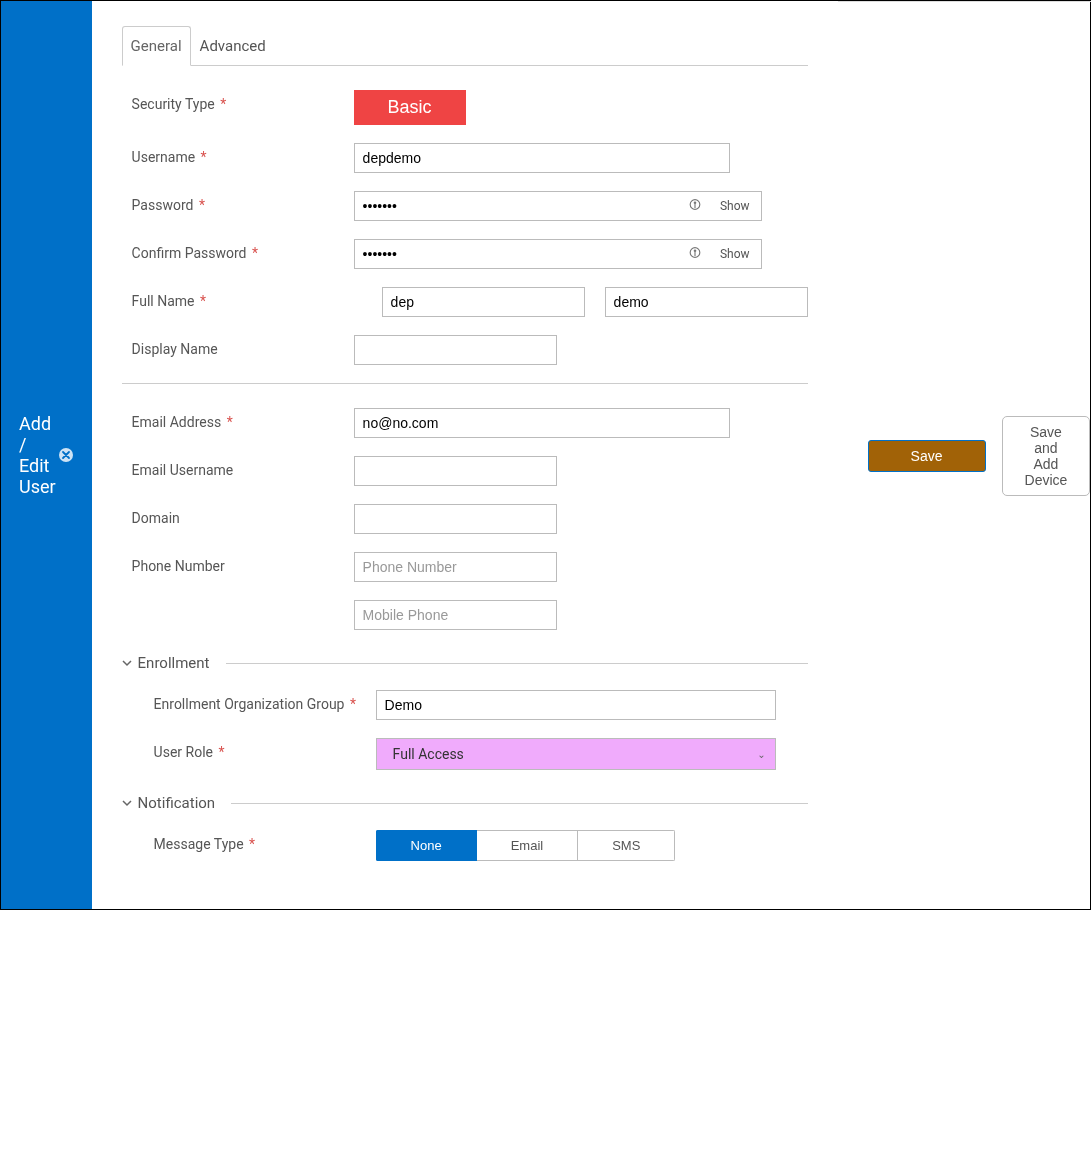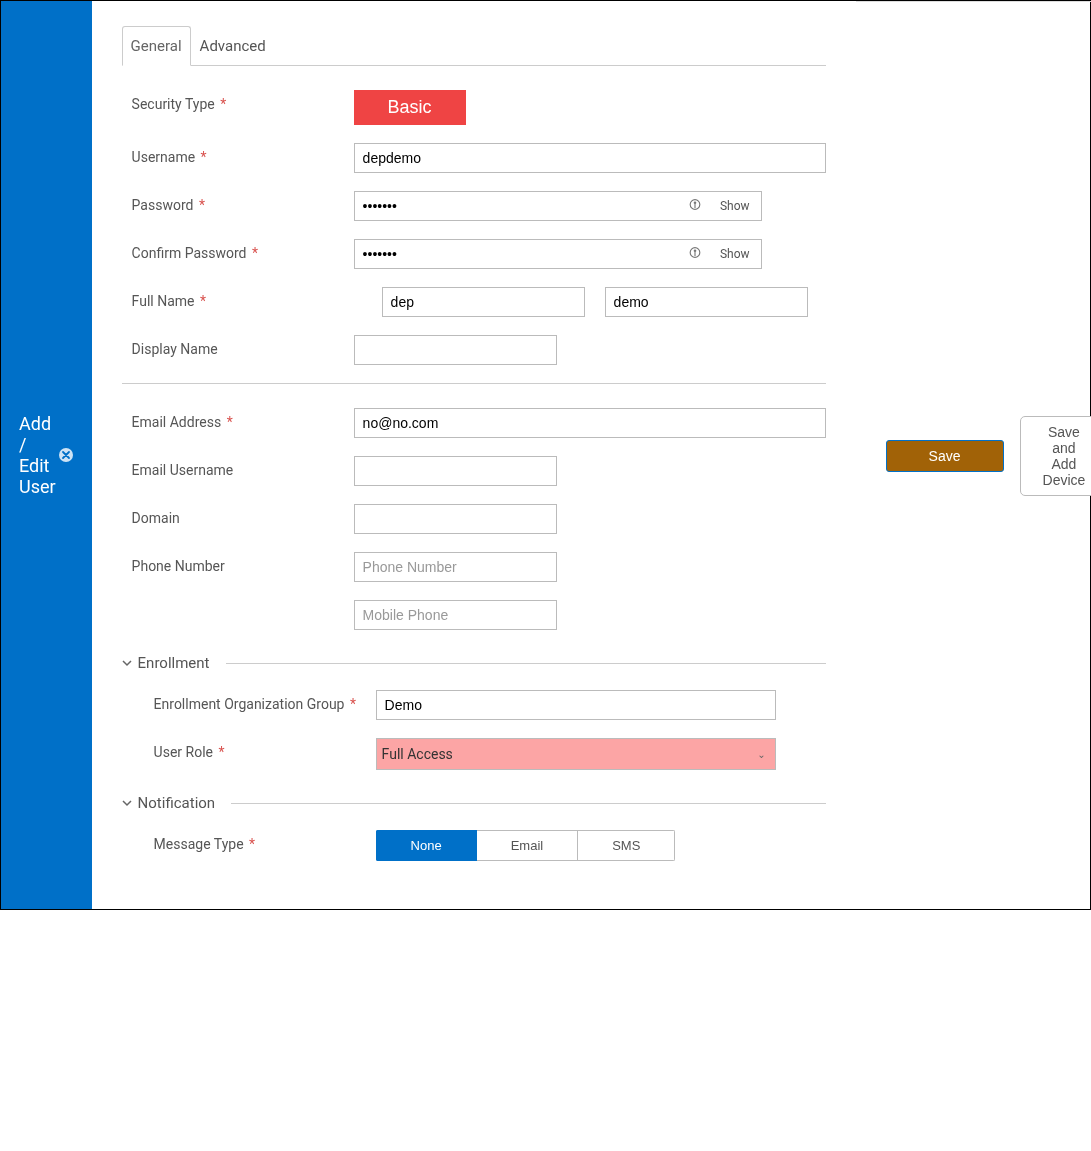--- a/index.html
+++ b/index.html
@@ -90,21 +90,21 @@
       border: none;
       padding: 7px 34px;
       font-size: 18px;
       border-radius: 0;
       cursor: pointer;
     }
     .text-input {
       border: 1px solid #bbb;
       padding: 6px 8px;
       font-size: 14px;
-      width: 472px;
+      width: 376px;
       height: 30px;
     }
     .text-input.short { width: 203px; }
     .text-input::placeholder { color: #999; }
     .name-group { display: flex; gap: 20px; margin-left: 28px; }
     .name-group .text-input { width: 203px; }
     .pw-wrap {
       position: relative;
       display: inline-block;
       width: 408px;
@@ -170,25 +170,25 @@
       color: #fff;
       border-color: #0070c8;
     }
     .select-wrap {
       position: relative;
       display: inline-block;
       width: 400px;
     }
     .select-input {
       border: 1px solid #bbb;
-      padding: 7px 5px;
+      padding: 7px 16px;
       font-size: 14px;
       width: 100%;
       height: 32px;
-      background: #fca5a5;
+      background: #f0abfc;
       appearance: none;
       cursor: pointer;
     }
     .select-caret {
       position: absolute;
       right: 10px;
       top: 50%;
       transform: translateY(-50%);
       pointer-events: none;
       font-size: 10px;

